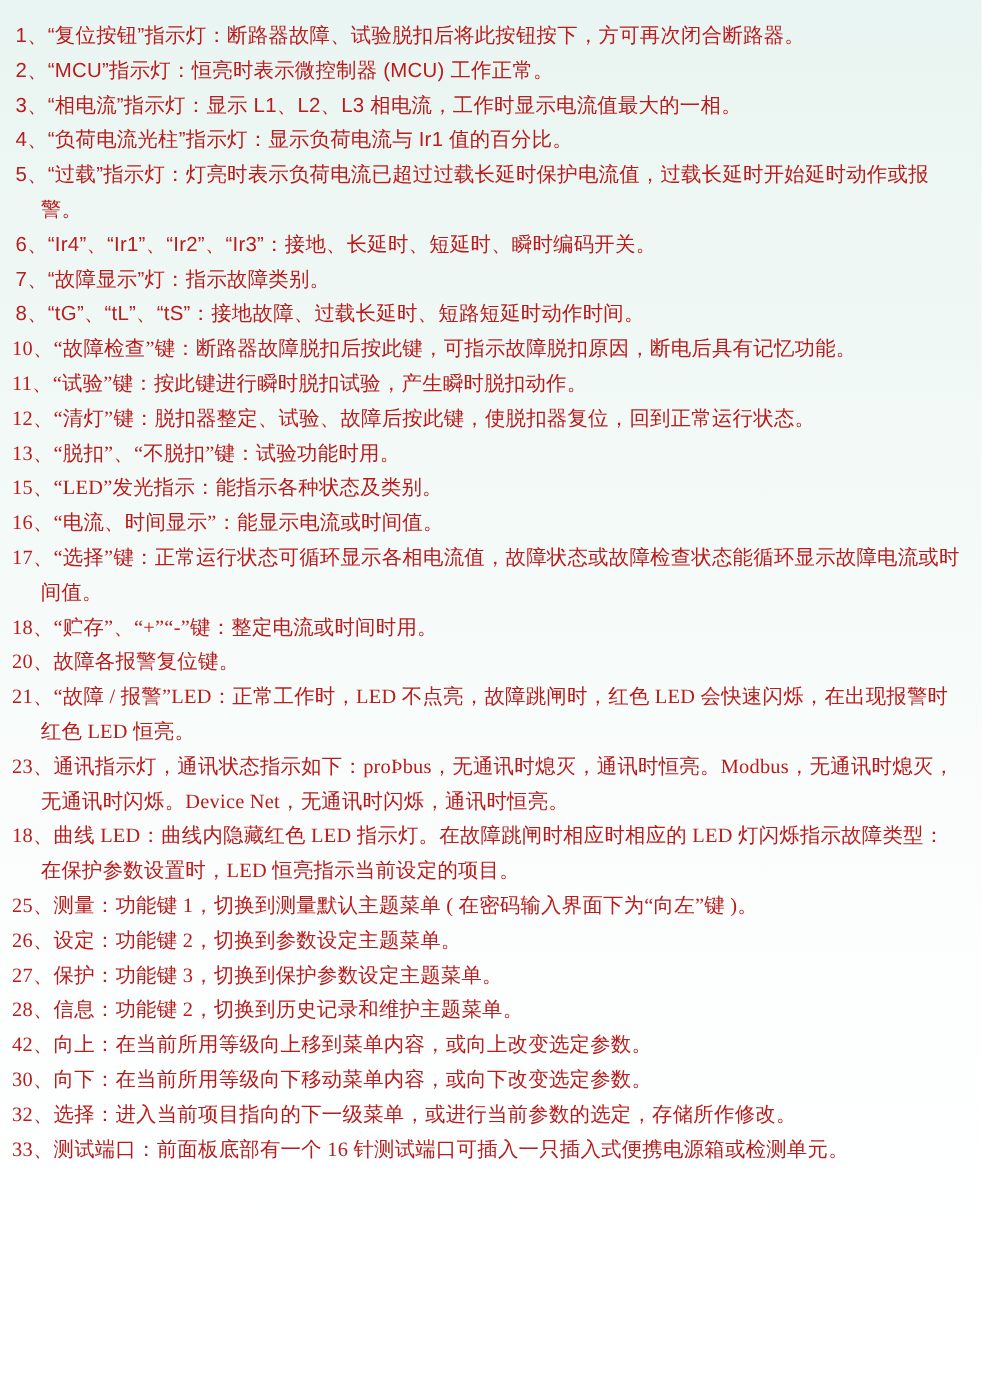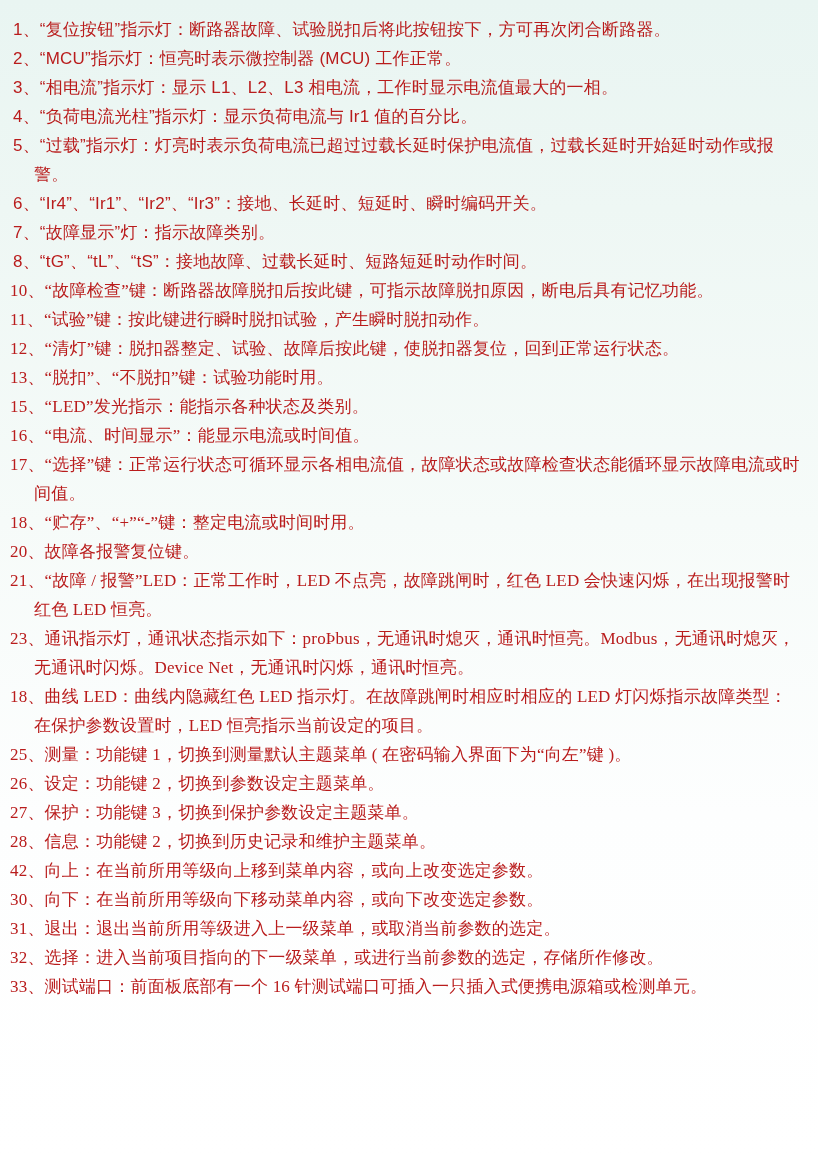--- a/index.html
+++ b/index.html
@@ -54,16 +54,15 @@
     <div class="item double"><span class="num">20、</span><span class="txt">故障各报警复位键。</span></div>
     <div class="item double"><span class="num">21、</span><span class="txt">“故障 / 报警”LED：正常工作时，LED 不点亮，故障跳闸时，红色 LED 会快速闪烁，在出现报警时红色 LED 恒亮。</span></div>
     <div class="item double"><span class="num">23、</span><span class="txt">通讯指示灯，通讯状态指示如下：proÞbus，无通讯时熄灭，通讯时恒亮。Modbus，无通讯时熄灭，无通讯时闪烁。Device Net，无通讯时闪烁，通讯时恒亮。</span></div>
     <div class="item double"><span class="num">18、</span><span class="txt">曲线 LED：曲线内隐藏红色 LED 指示灯。在故障跳闸时相应时相应的 LED 灯闪烁指示故障类型：在保护参数设置时，LED 恒亮指示当前设定的项目。</span></div>
     <div class="item double"><span class="num">25、</span><span class="txt">测量：功能键 1，切换到测量默认主题菜单 ( 在密码输入界面下为“向左”键 )。</span></div>
     <div class="item double"><span class="num">26、</span><span class="txt">设定：功能键 2，切换到参数设定主题菜单。</span></div>
     <div class="item double"><span class="num">27、</span><span class="txt">保护：功能键 3，切换到保护参数设定主题菜单。</span></div>
     <div class="item double"><span class="num">28、</span><span class="txt">信息：功能键 2，切换到历史记录和维护主题菜单。</span></div>
     <div class="item double"><span class="num">42、</span><span class="txt">向上：在当前所用等级向上移到菜单内容，或向上改变选定参数。</span></div>
     <div class="item double"><span class="num">30、</span><span class="txt">向下：在当前所用等级向下移动菜单内容，或向下改变选定参数。</span></div>
-    <div class="item double"><span class="num">31、</span><span class="txt">退出：退出当前所用等级进入上一级菜单，或取消当前参数的选定。</span></div>
     <div class="item double"><span class="num">32、</span><span class="txt">选择：进入当前项目指向的下一级菜单，或进行当前参数的选定，存储所作修改。</span></div>
     <div class="item double"><span class="num">33、</span><span class="txt">测试端口：前面板底部有一个 16 针测试端口可插入一只插入式便携电源箱或检测单元。</span></div>
   </div>
 
 </body></html>

